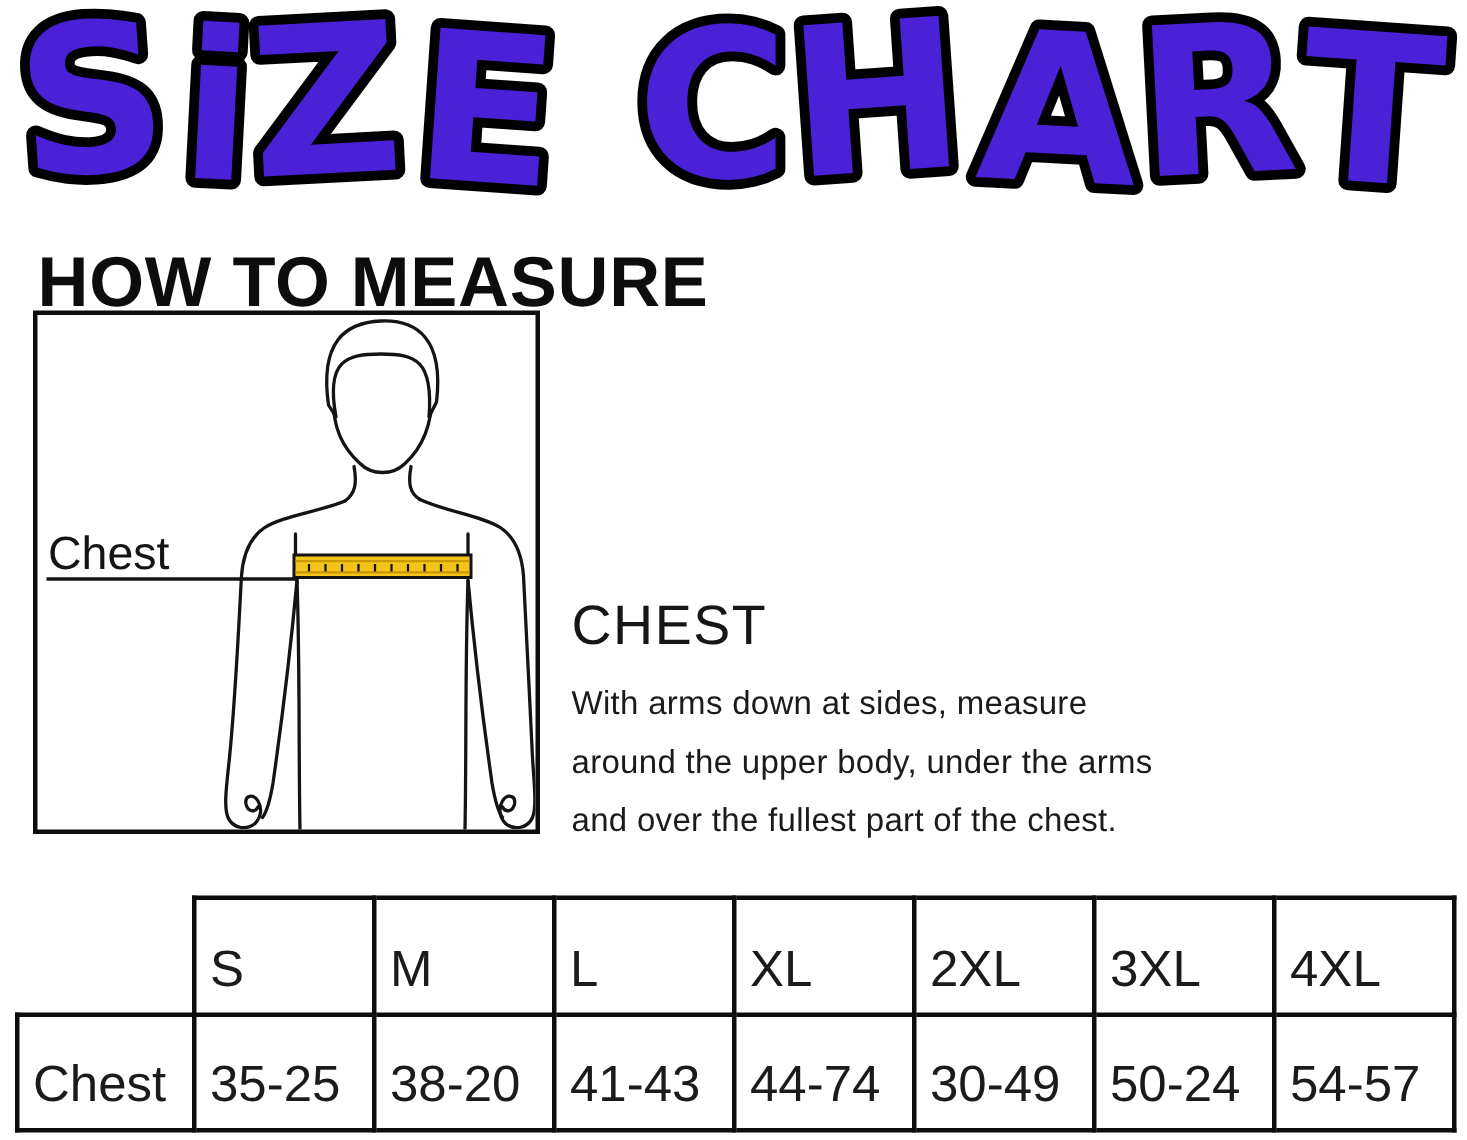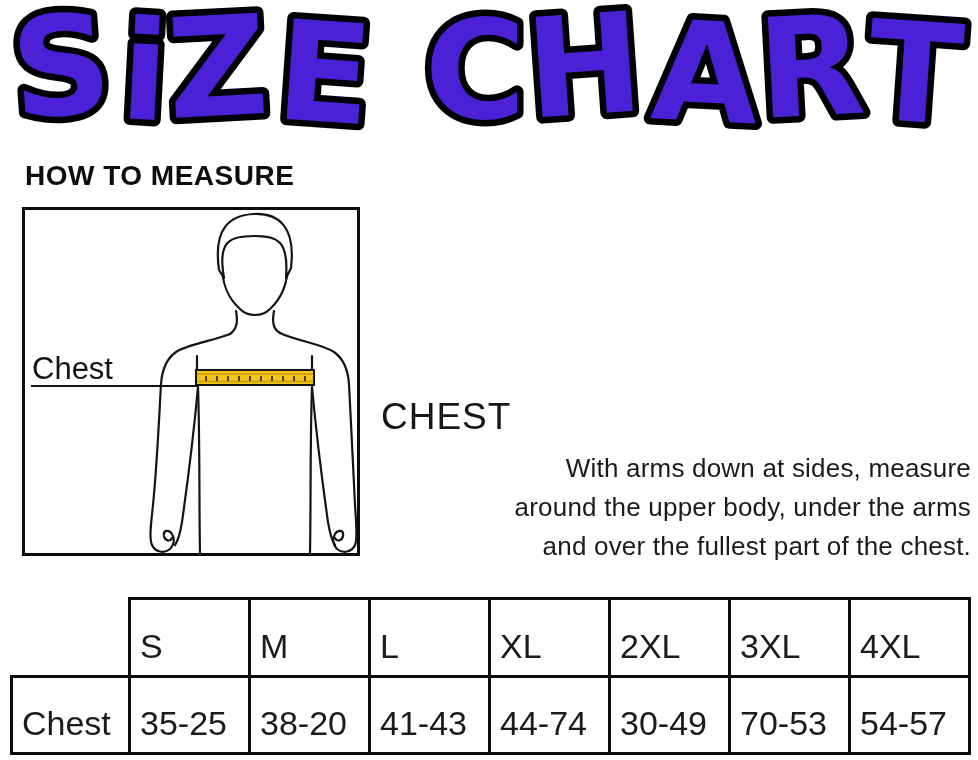--- a/index.html
+++ b/index.html
@@ -12,21 +12,21 @@
     overflow: hidden;
     font-family: "Liberation Sans", sans-serif;
     color: #161616;
   }
   
   #title-banner { position: absolute; left: 0; top: 0; }
 
   
   .how-heading {
     position: absolute; left: 25px; top: 160px;
-    font-size: 28px; font-weight: bold; letter-spacing: 0.5px;
+    font-size: 47px; font-weight: bold; letter-spacing: 0.5px;
     color: #0d0d0d;
   }
 
   
   .figure-box {
     position: absolute; left: 22px; top: 207px;
     width: 338px; height: 349px;
     border: 3px solid #0d0d0d;
     background: #ffffff;
   }
@@ -34,24 +34,23 @@
 
   
   .chest-heading {
     position: absolute; left: 381px; top: 396px;
     font-size: 37px; font-weight: normal; letter-spacing: 1px;
     color: #161616;
   }
   .chest-body {
     position: absolute; left: 381px; top: 449px;
     width: 590px;
-    font-size: 26px; line-height: 39px; letter-spacing: 0.2px;
+    font-size: 22px; line-height: 39px; letter-spacing: 0.2px;
     color: #1b1b1b;
     white-space: pre-line;
-    text-align: right;
   }
 
   
   table.size-table {
     position: absolute; left: 10px; top: 597px;
     border-collapse: collapse;
     table-layout: fixed;
   }
   table.size-table td {
     border: 3px solid #0d0d0d;
@@ -143,19 +142,19 @@
       <td>3XL</td>
       <td>4XL</td>
     </tr>
     <tr class="data-row">
       <td>Chest</td>
       <td>35-25</td>
       <td>38-20</td>
       <td>41-43</td>
       <td>44-74</td>
       <td>30-49</td>
-      <td>70-53</td>
+      <td>50-24</td>
       <td>54-57</td>
     </tr>
   </tbody>
     </table>
 
 </div>
 
 </body></html>

